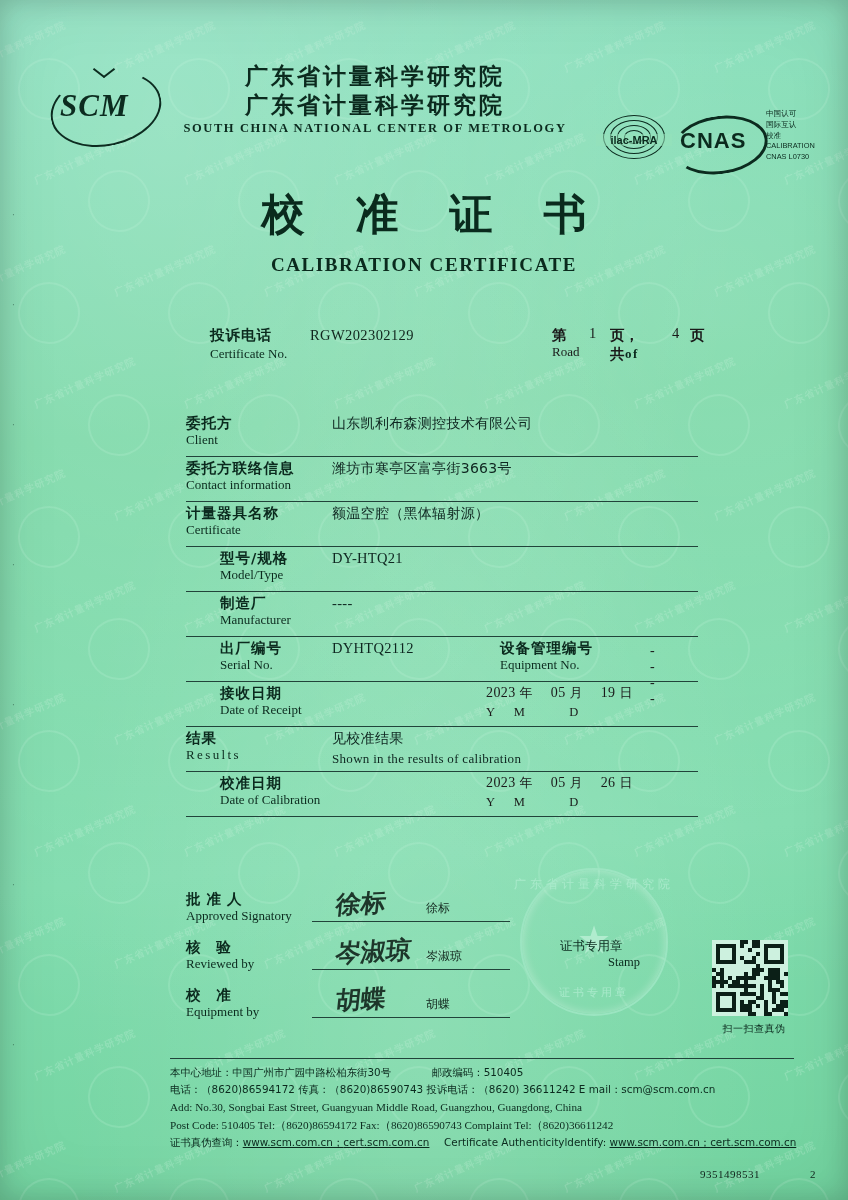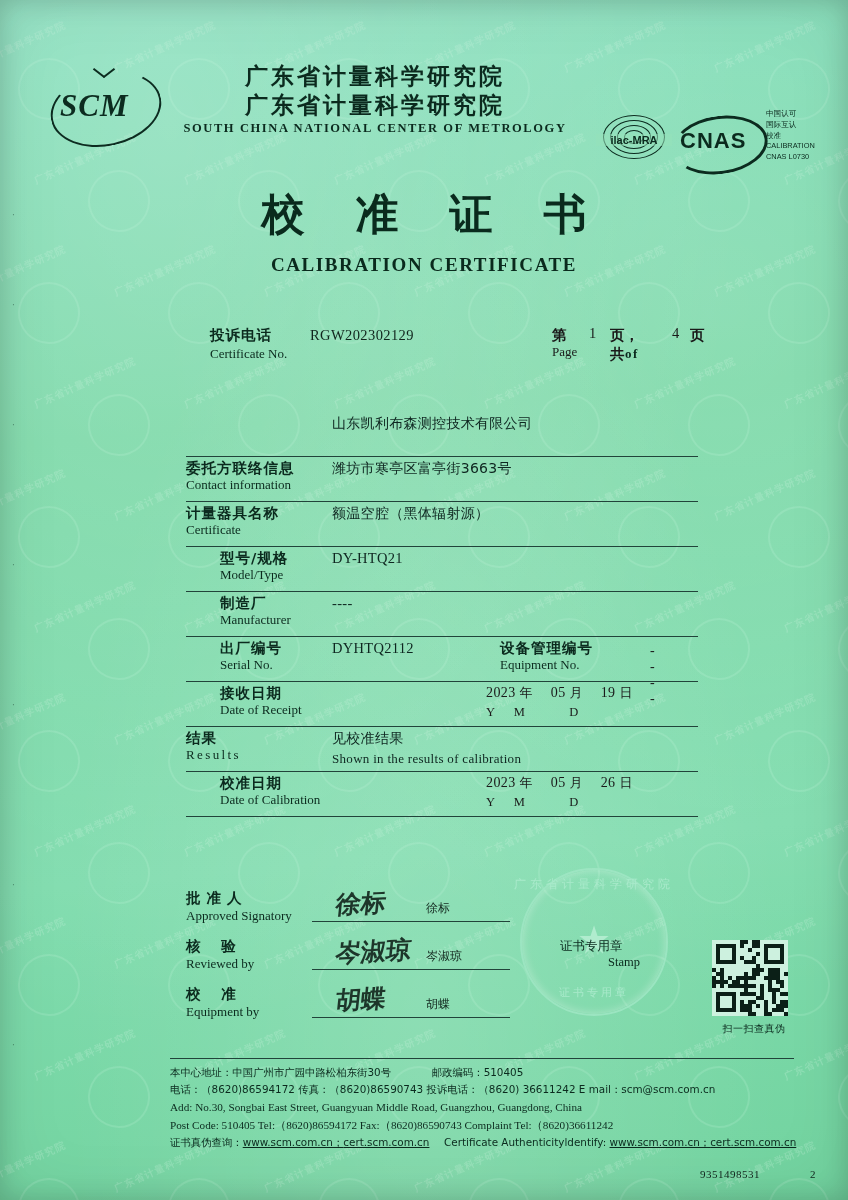--- a/index.html
+++ b/index.html
@@ -169,21 +169,21 @@
   .dates{position:absolute;left:300px;top:2px;width:220px;}
   .dates .r1{font-family:"Liberation Serif", serif;font-size:14px;letter-spacing:.4px;}
   .dates .r1 span.y{font-family:"DejaVu Sans",sans-serif;font-size:13px;}
   .dates .r2{margin-top:3px;font-family:"Liberation Serif", serif;font-size:12.5px;letter-spacing:.5px;}
   .dates .r2 i{font-style:normal;display:inline-block;}
 
   
   .signs{position:absolute;left:186px;top:888px;width:400px;}
   .srow{position:relative;height:48px;}
   .srow .lab{position:absolute;left:0;top:2px;width:150px;}
-  .srow .lab .zh{display:block;font-family:Liberation Mono, monospace;font-size:14.5px;font-weight:bold;color:#0b2a1e;letter-spacing:6px;line-height:1.25;}
+  .srow .lab .zh{display:block;font-family:Liberation Serif, serif;font-size:14.5px;font-weight:bold;color:#0b2a1e;letter-spacing:6px;line-height:1.25;}
   .srow .lab .en{display:block;font-family:"Liberation Serif", serif;font-size:13px;color:#0b2a1e;line-height:1.3;}
   .srow .line{position:absolute;left:126px;top:33px;width:198px;border-bottom:1.1px solid #21433a;}
   .srow .sig{
     position:absolute;left:150px;top:-1px;
     font-family:"DejaVu Serif", serif;font-size:25px;color:#14281f;
     transform:skewX(-9deg) rotate(-3deg);
     font-weight:bold;
     opacity:.92;
   }
   .srow .typed{
@@ -454,27 +454,31 @@
     </div>
     <div class="val">RGW202302129</div>
   </div>
 
   <div class="pagerow">
     <span class="zh">第</span>
     <span class="n1">1</span>
     <span class="zh" style="position:absolute;left:58px;top:0">页，共</span>
     <span class="n2">4</span>
     <span class="zh" style="position:absolute;left:138px;top:0">页</span>
-    <span class="en">Page</span>
+    <span class="en">Road</span>
     <span class="en2">of</span>
   </div>
 
   <div class="fields">
 
     <div class="frow">
+      <div class="flabel">
+        <span class="zh">委托方</span>
+        <span class="en">Client</span>
+      </div>
       <div class="fvalue">山东凯利布森测控技术有限公司</div>
     </div>
 
     <div class="frow">
       <div class="flabel">
         <span class="zh">委托方联络信息</span>
         <span class="en">Contact information</span>
       </div>
       <div class="fvalue">潍坊市寒亭区富亭街3663号</div>
     </div>

